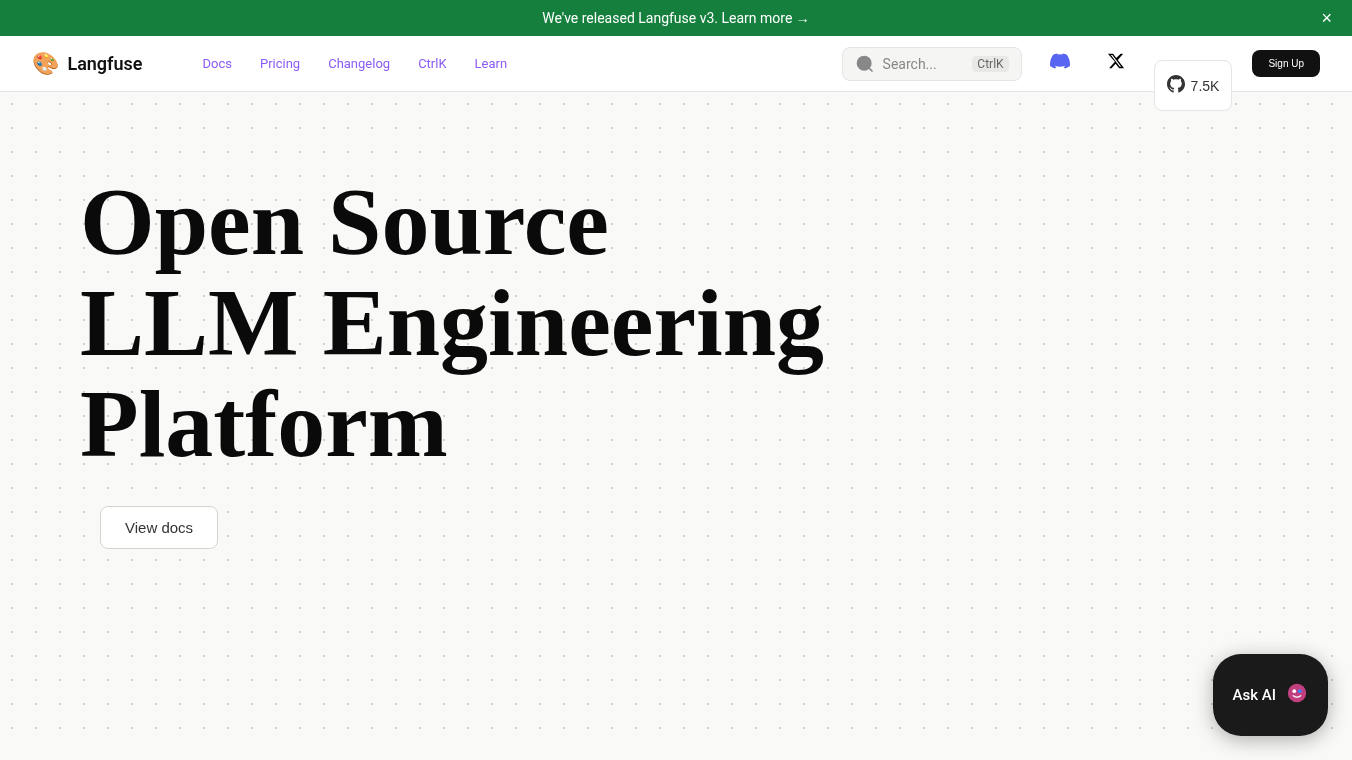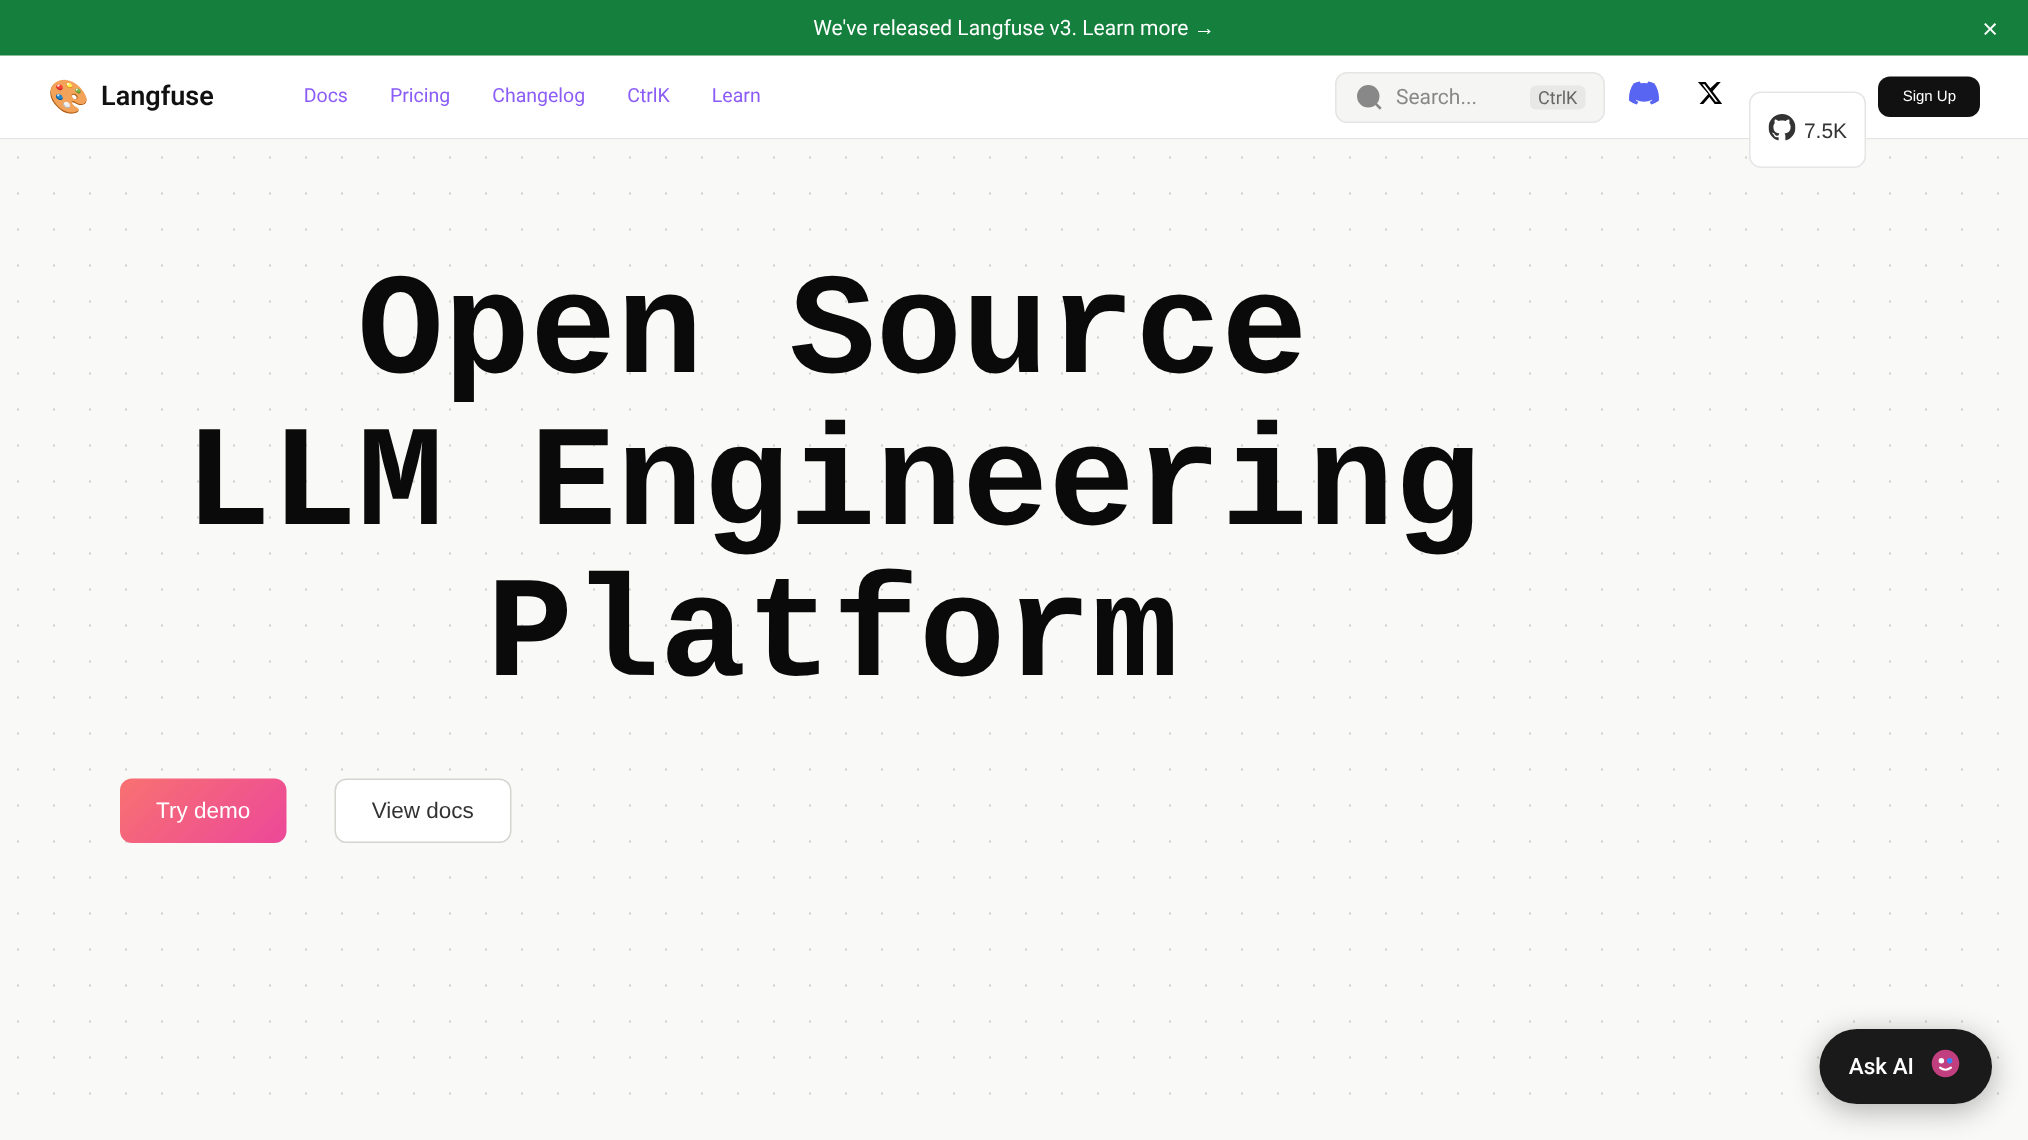--- a/index.html
+++ b/index.html
@@ -85,21 +85,21 @@
       text-decoration: none;
       font-size: 13px;
       padding: 6px 12px;
       border-radius: 6px;
       transition: background 0.15s;
     }
 
     .nav-right {
       display: flex;
       align-items: center;
-      gap: 8px;
+      gap: 20px;
     }
 
     .search-box {
       display: flex;
       align-items: center;
       gap: 8px;
       background: #f5f5f3;
       border: 1px solid #e5e5e5;
       border-radius: 8px;
       padding: 6px 12px;
@@ -163,28 +163,27 @@
     
     .hero {
       padding: 80px 80px 60px 80px;
       background: #f9f9f7;
       background-image: radial-gradient(circle, #d0d0cc 1px, transparent 1px);
       background-size: 24px 24px;
       min-height: 650px;
     }
 
     .hero-title {
-      font-family: Liberation Mono, monospace;
+      font-family: Liberation Serif, serif;
       font-size: 96px;
       font-weight: 900;
       color: #0a0a0a;
       line-height: 1.05;
       max-width: 950px;
-      margin-bottom: 44px;
-      text-align: center;
+      margin-bottom: 32px;
     }
 
     .hero-subtitle {
       font-size: 22px;
       color: #444;
       line-height: 1.6;
       max-width: 700px;
       margin-bottom: 40px;
     }
 
@@ -225,21 +224,21 @@
     }
 
     
     .ask-ai-widget {
       position: fixed;
       bottom: 24px;
       right: 24px;
       background: #1a1a1a;
       color: #fff;
       border-radius: 28px;
-      padding: 12px 20px;
+      padding: 28px 20px;
       display: flex;
       align-items: center;
       gap: 10px;
       font-size: 15px;
       font-weight: 500;
       cursor: pointer;
       box-shadow: 0 4px 20px rgba(0,0,0,0.3);
     }
 
     
@@ -318,21 +317,20 @@
 
     <button class="signup-btn">Sign Up</button>
   </div>
 </nav>
 
 <section class="hero">
   <h1 class="hero-title">Open Source<br>LLM Engineering<br>Platform</h1>
 
 
   <div class="hero-buttons">
-    <button class="btn-demo">Try demo</button>
     <button class="btn-docs">View docs</button>
   </div>
 </section>
 
 <div class="ask-ai-widget">
   <span>Ask AI</span>
   <span>
     <svg width="22" height="22" viewBox="0 0 24 24" fill="none">
       <circle cx="12" cy="12" r="10" fill="#ec4899" opacity="0.8"></circle>
       <circle cx="9" cy="10" r="2" fill="#fff"></circle>

